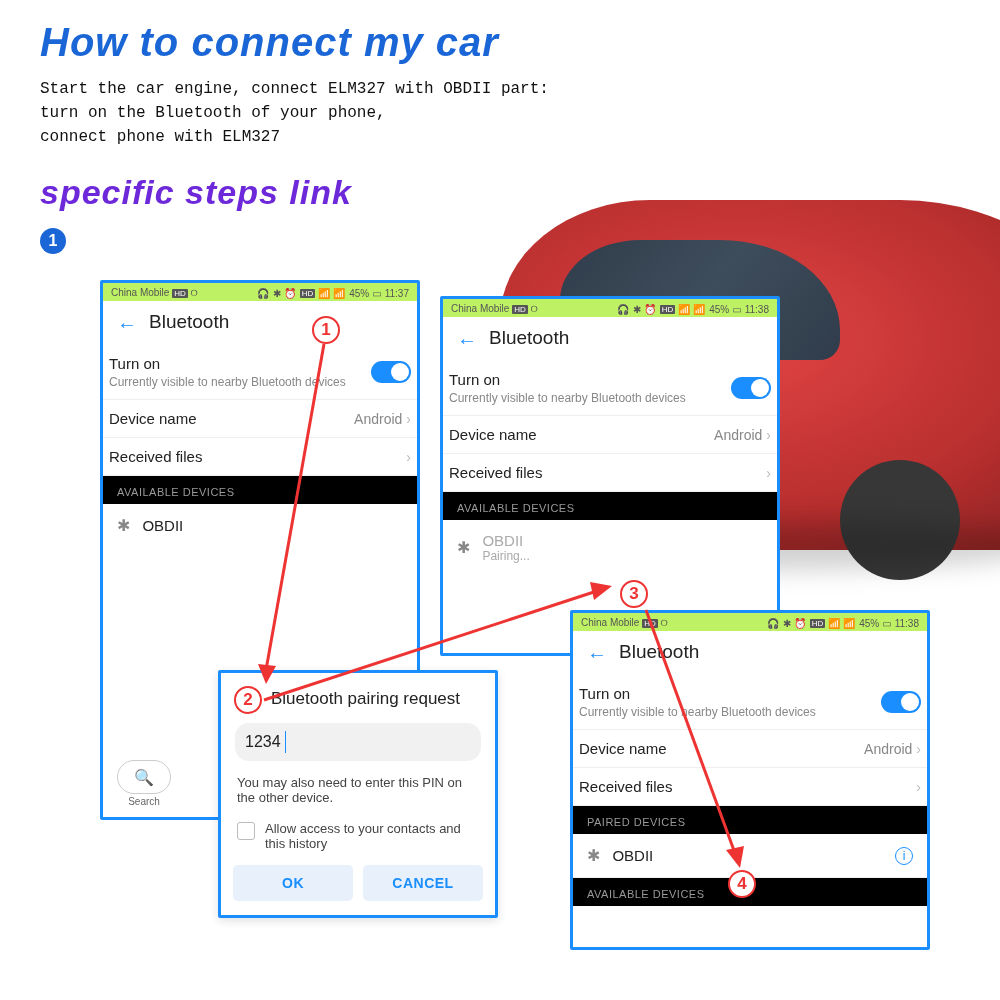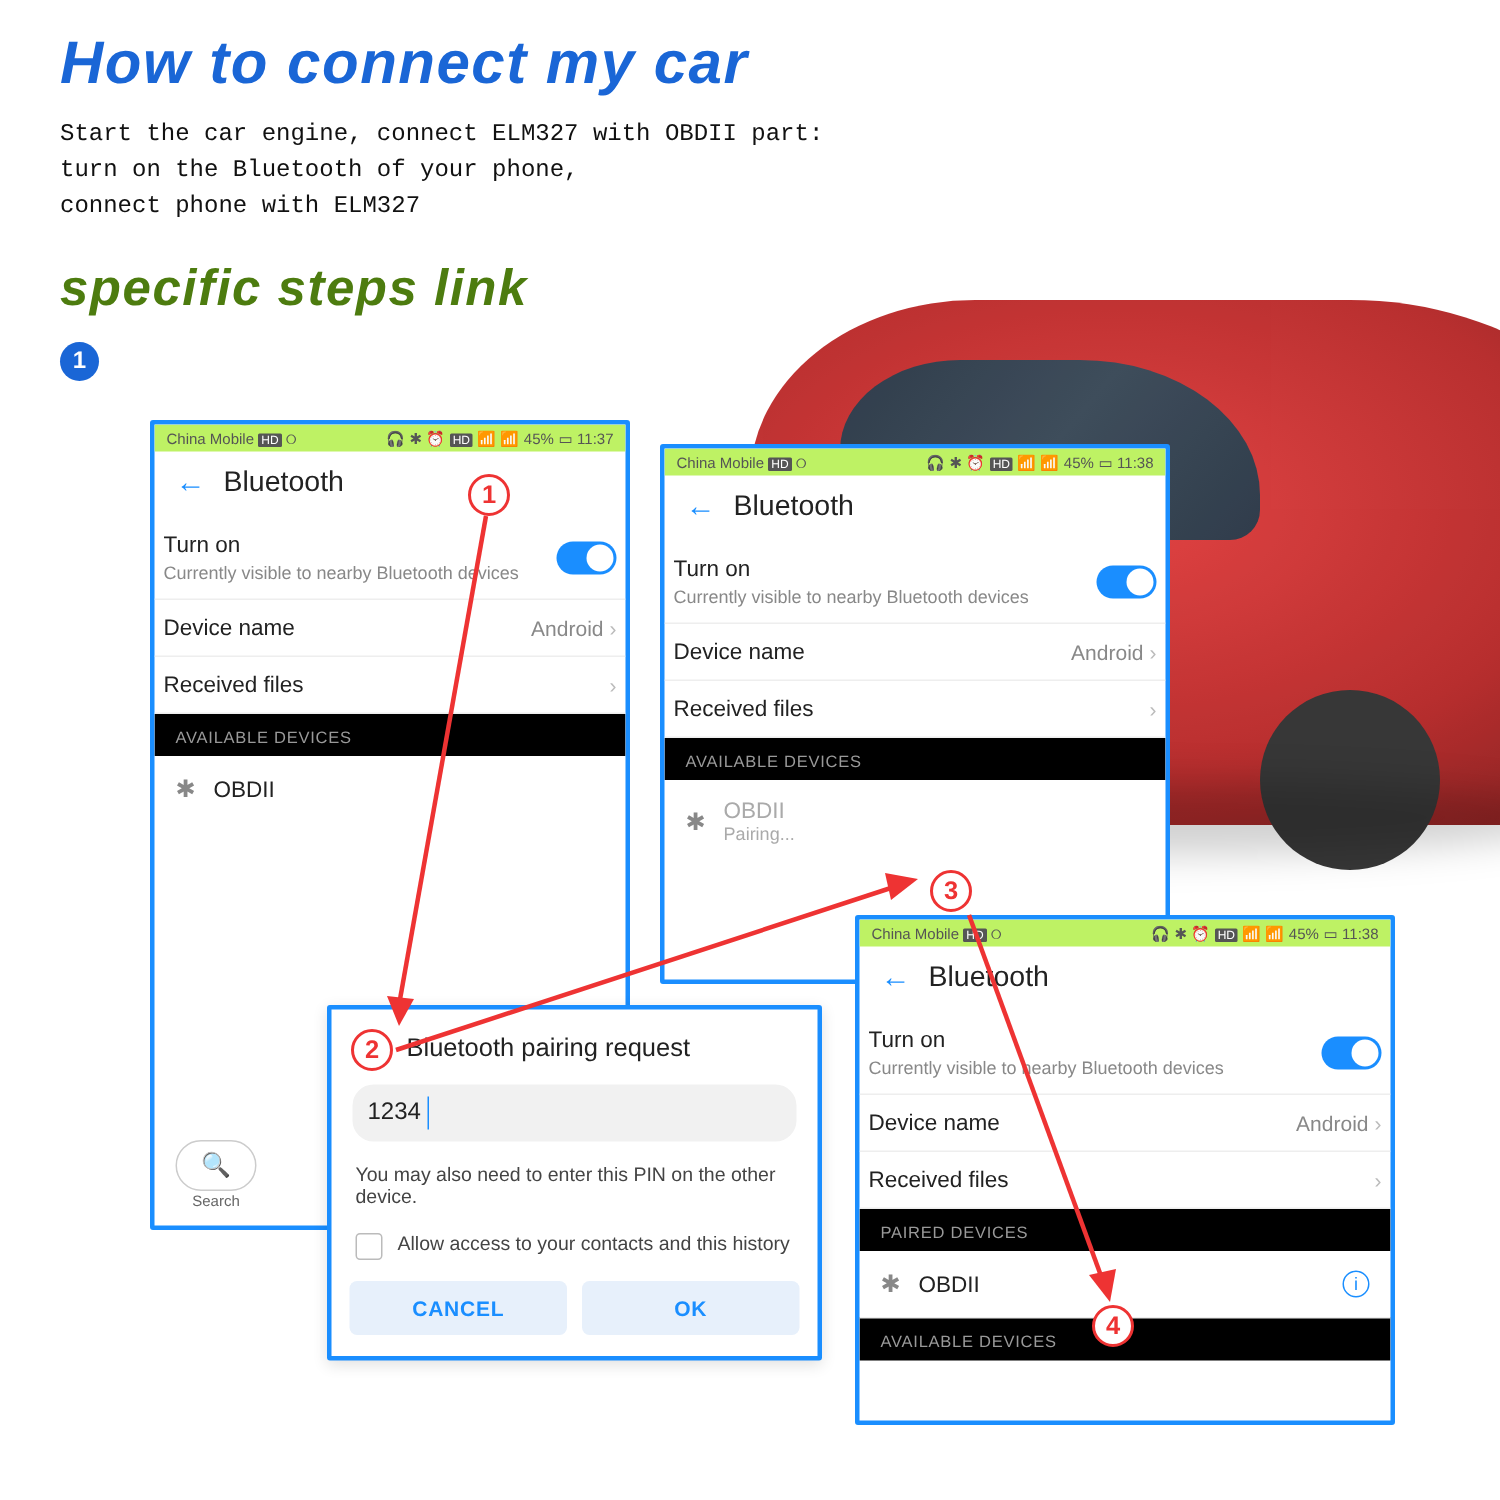--- a/index.html
+++ b/index.html
@@ -66,21 +66,21 @@
     margin-bottom: 12px;
   }
   .intro {
     font-family: "Courier New", monospace;
     font-size: 16px;
     line-height: 1.5;
     color: #111;
     margin-bottom: 24px;
   }
   h2.subtitle {
-    color: #4d7c0f;
+    color: #6d28d9;
     font-style: italic;
     font-weight: 900;
     font-size: 34px;
     letter-spacing: 1px;
     margin-bottom: 14px;
   }
   .step1row {
     display: flex;
     align-items: flex-start;
     gap: 14px;
@@ -210,21 +210,21 @@
     color: #555;
     font-size: 16px;
     background: #fff;
   }
   .search-pill .txt { font-size: 10px; color: #666; margin-top: 2px; }
 
   .dialog {
     position: absolute;
     left: 218px;
     top: 390px;
-    width: 330px;
+    width: 280px;
     background: #fff;
     border: 3px solid #1a8eff;
     border-radius: 2px;
     padding: 0 0 0 0;
     font-family: -apple-system, "Helvetica Neue", Arial, sans-serif;
     z-index: 5;
     box-shadow: 0 3px 10px rgba(0,0,0,0.12);
   }
   .dialog .dtitle {
     font-size: 17px;
@@ -481,22 +481,22 @@
 
   <div class="dialog">
     <div class="dtitle">Bluetooth pairing request</div>
     <div class="pinfield"><span>1234</span></div>
     <div class="note">You may also need to enter this PIN on the other device.</div>
     <div class="chkrow">
       <div class="chkbox"></div>
       <span>Allow access to your contacts and this history</span>
     </div>
     <div class="btns">
+      <div class="btn">OK</div>
       <div class="btn">CANCEL</div>
-      <div class="btn">OK</div>
     </div>
   </div>
 
   <div class="callout c1">1</div>
   <div class="callout c2">2</div>
   <div class="callout c3">3</div>
   <div class="callout c4">4</div>
 
   <svg class="arrow" style="left:260px; top:60px;" width="80" height="350">
     <line x1="64" y1="4" x2="6" y2="330"></line>

